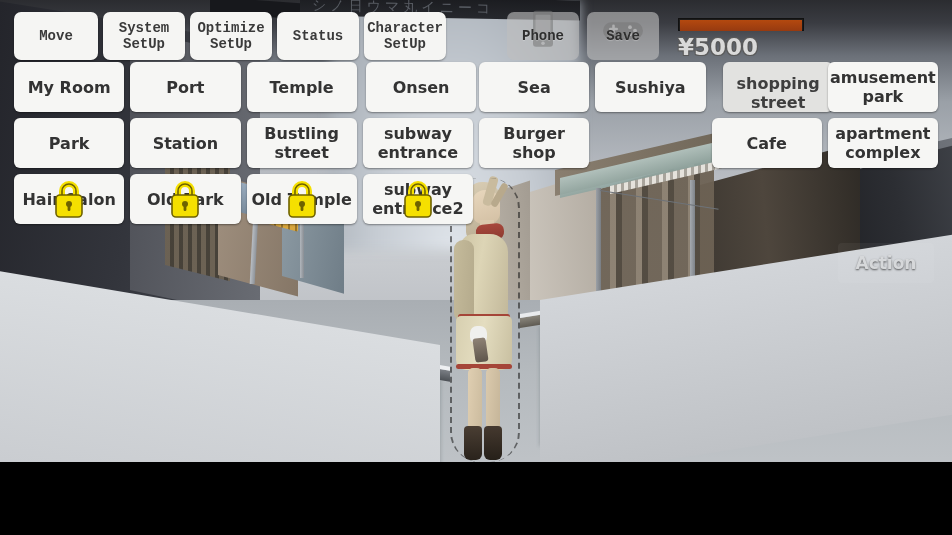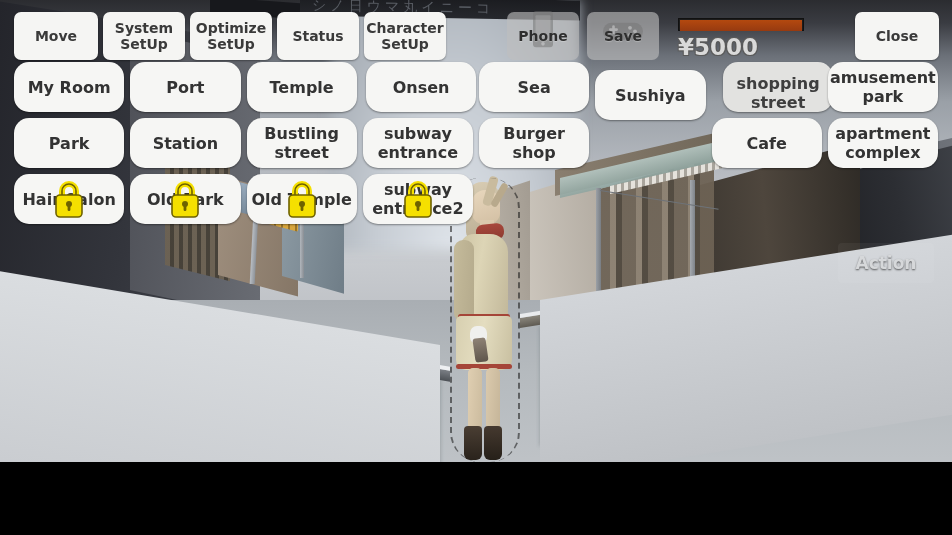--- a/index.html
+++ b/index.html
@@ -296,20 +296,21 @@
   .tb-btn {
     position: absolute; top: 0; height: 48px;
     background: #f5f5f3;
     border-radius: 7px;
     display: flex; flex-direction: column;
     align-items: center; justify-content: center;
     color: #3a3a3a; font-size: 14px; font-weight: bold;
     line-height: 16px; text-align: center;
     box-shadow: 0 1px 2px rgba(0,0,0,.35);
     cursor: pointer;
+    font-family: Liberation Mono, monospace;
   }
   .tb-btn.translucent {
     background: rgba(190,190,190,.62);
     color: #2e2e2e;
     box-shadow: none;
   }
   .tb-icon {
     position: absolute; left: 50%; top: 50%;
     transform: translate(-50%,-62%);
     opacity: .55;
@@ -346,21 +347,21 @@
     line-height: 14px; text-align: center;
     cursor: pointer;
   }
 
   
   .grid { position: absolute; left: 0; top: 62px; width: 952px; }
   .grid-row { position: relative; width: 952px; height: 50px; margin-bottom: 6px; }
   .loc-btn {
     position: absolute; top: 0; height: 50px;
     background: #f6f6f4;
-    border-radius: 15px;
+    border-radius: 6px;
     display: flex; align-items: center; justify-content: center;
     color: #333; font-size: 16px; font-weight: bold;
     line-height: 19px; text-align: center;
     box-shadow: 0 1px 2px rgba(0,0,0,.4);
     cursor: pointer;
     overflow: visible;
   }
   .loc-btn.active { background: #e2e2e0; color: #3e3e3e; }
   .loc-label { position: relative; z-index: 1; padding: 0 2px; }
   .lock {
@@ -486,23 +487,20 @@
           <span class="tb-icon"><svg width="44" height="28" viewBox="0 0 44 28">
               <rect x="2" y="6" width="40" height="17" rx="8.5" fill="#777"></rect>
               <rect x="8" y="11.5" width="9" height="2.6" rx="1.3" fill="#c9c9c9"></rect>
               <rect x="11.2" y="8.4" width="2.6" height="9" rx="1.3" fill="#c9c9c9"></rect>
               <circle cx="29" cy="11" r="1.9" fill="#c9c9c9"></circle>
               <circle cx="34" cy="14.5" r="1.9" fill="#c9c9c9"></circle>
               <circle cx="29" cy="18" r="1.9" fill="#c9c9c9"></circle>
             </svg></span>
           <span class="tb-label"><span>Save</span></span>
         </div>
-        <div class="tb-btn" style="left: 855px; width: 84px;">
-          <span class="tb-label"><span>Close</span></span>
-        </div>
       </div>
 
     <div class="stat-bar-wrap">
       <div class="stat-bar">
         <div class="stat-bar-fill" id="barfill" style="width: 122px; background: linear-gradient(rgb(180, 73, 15), rgb(151, 58, 16));"></div>
       </div>
       <div class="money">¥5000</div>
     </div>
 
 
@@ -516,21 +514,21 @@
           </div>
           <div class="loc-btn" style="left: 246.5px; width: 110.25px;">
             <span class="loc-label">Temple</span>
           </div>
           <div class="loc-btn" style="left: 366px; width: 110.25px;">
             <span class="loc-label">Onsen</span>
           </div>
           <div class="loc-btn" style="left: 479px; width: 110.25px;">
             <span class="loc-label">Sea</span>
           </div>
-          <div class="loc-btn" style="left: 595.25px; width: 110.25px; margin-top: 8px;">
+          <div class="loc-btn" style="left: 595.25px; width: 110.25px;">
             <span class="loc-label">Sushiya</span>
           </div>
           <div class="loc-btn active" style="left: 723px; width: 110.25px; align-items: flex-end;">
             <span class="loc-label">shopping<br>street</span>
           </div>
           <div class="loc-btn" style="left: 827.75px; width: 110.25px;">
             <span class="loc-label">amusement<br>park</span>
           </div>
         </div>
         <div class="grid-row">

